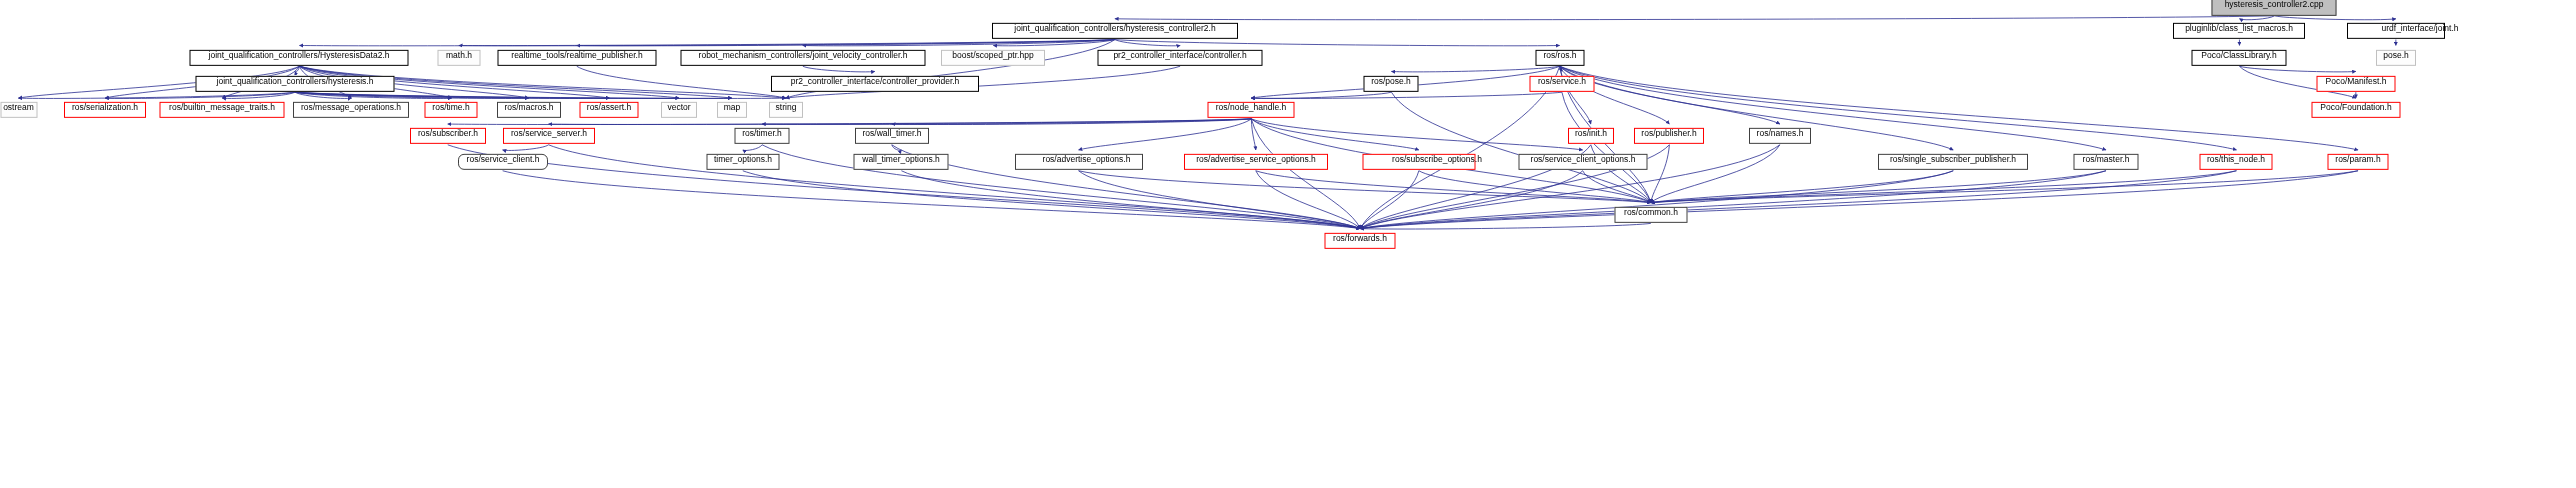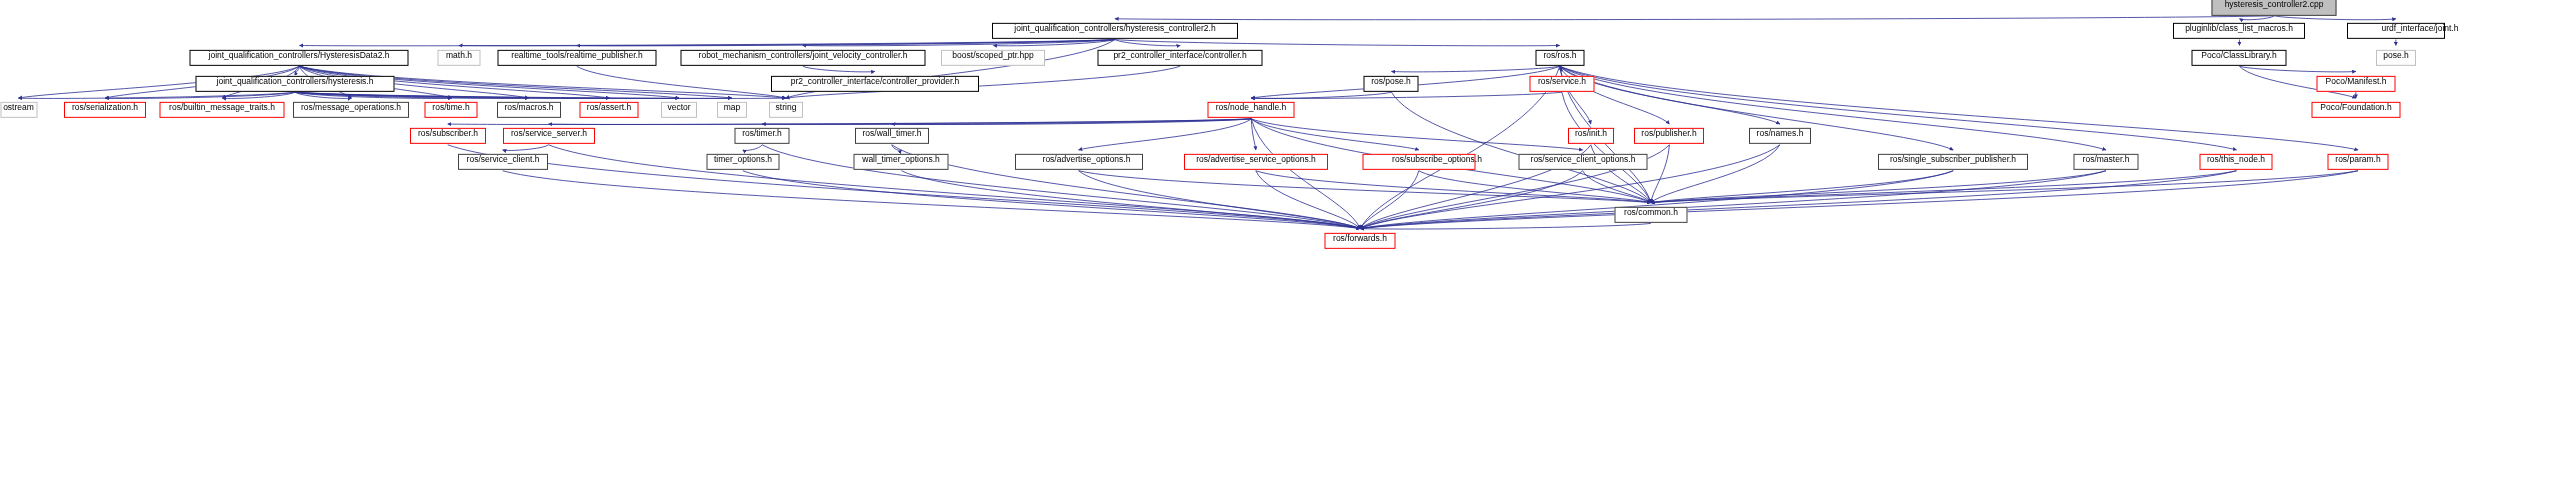--- a/index.html
+++ b/index.html
@@ -248,21 +248,21 @@
       </div>
       <div class="node red" style="left: 549px; top: 136px; width: 92px;">
         <span>ros/service_server.h</span>
       </div>
       <div class="node dark" style="left: 762px; top: 136px; width: 55px;">
         <span>ros/timer.h</span>
       </div>
       <div class="node dark" style="left: 892px; top: 136px; width: 74px;">
         <span>ros/wall_timer.h</span>
       </div>
-      <div class="node dark" style="left: 503px; top: 162px; width: 90px;">
+      <div class="node dark" style="left: 503px; top: 162px; width: 90px; border-radius: 6px;">
         <span>ros/service_client.h</span>
       </div>
       <div class="node dark" style="left: 743px; top: 162px; width: 73px;">
         <span>timer_options.h</span>
       </div>
       <div class="node dark" style="left: 901px; top: 162px; width: 95px;">
         <span>wall_timer_options.h</span>
       </div>
       <div class="node dark" style="left: 1079px; top: 162px; width: 128px; padding-left: 15px;">
         <span>ros/advertise_options.h</span>

